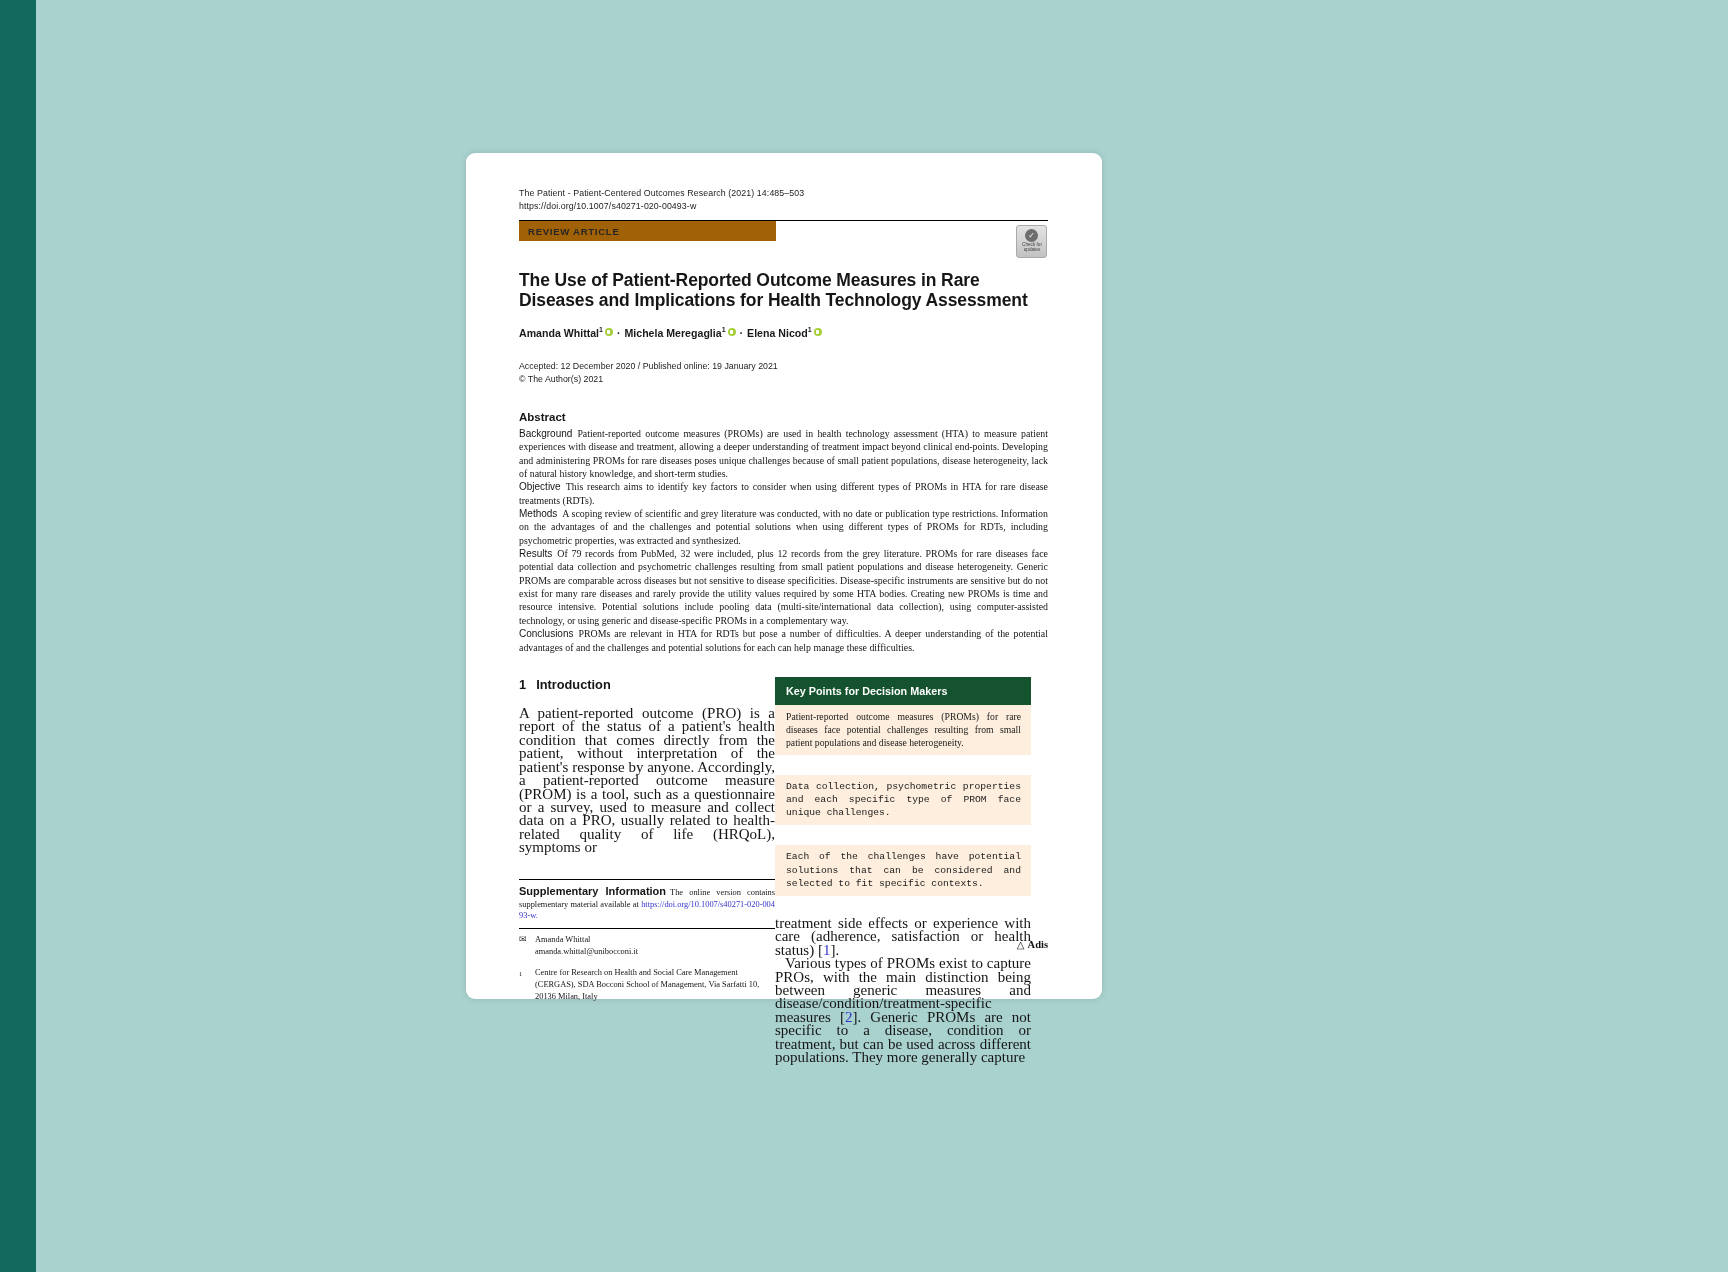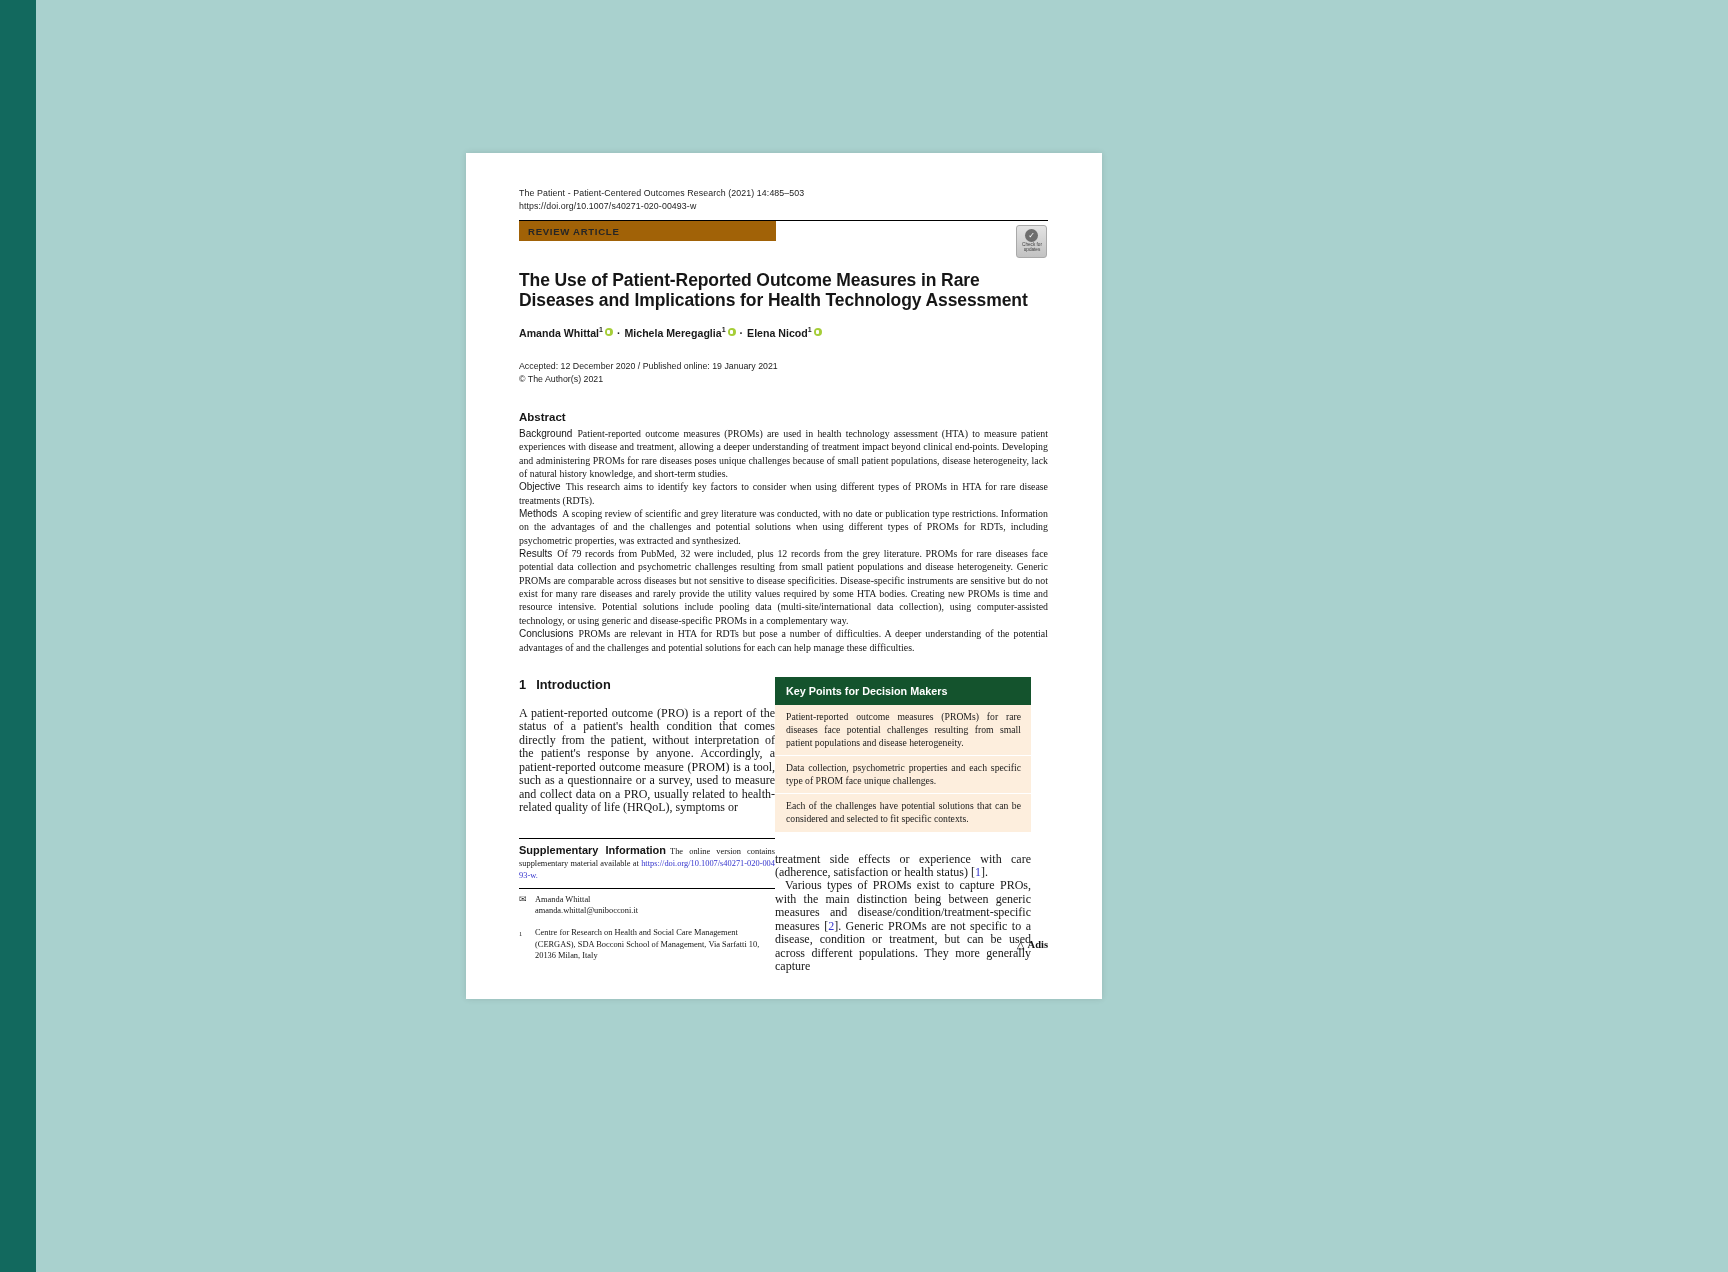--- a/index.html
+++ b/index.html
@@ -16,20 +16,21 @@
   .side-stripe {
     position: absolute; left: 0; top: 0;
     width: 36px; height: 1272px;
     background: #12695e;
   }
   .page {
     position: absolute; left: 466px; top: 153px;
     width: 636px; height: 846px;
     background: #ffffff;
     box-shadow: 0 0 6px rgba(0,0,0,0.12);
+    border-radius: 9px;
   }
   .content { padding: 34px 54px 0 53px; position: relative; }
 
   
   .journal-meta { font-size: 8.8px; line-height: 13px; color: #1b1b1b; letter-spacing: 0.1px; }
   .top-rule { margin-top: 7px; border-bottom: 1.6px solid #000; height: 0; }
 
   .review-row { position: relative; height: 21px; }
   .review-bar {
     width: 257px; height: 20px;
@@ -98,21 +99,21 @@
   }
 
   
   .columns { margin-top: 23px; display: flex; }
   .col { width: 256px; }
 
   .intro-heading { font-size: 12.8px; font-weight: bold; color: #161616; }
   .intro-heading .num { margin-right: 10px; }
   .body-serif {
     font-family: "Liberation Serif", serif;
-    font-size: 12px; line-height: 13.45px;
+    font-size: 15px; line-height: 13.45px;
     text-align: justify; color: #151515;
   }
   .intro-para { margin-top: 15px; }
 
   .fn-rule { border-top: 1px solid #000; height: 0; }
   .rule-a { margin-top: 24px; }
   .rule-b { margin-top: 6px; }
   .supp {
     margin-top: 6px;
     font-family: "Liberation Serif", serif;
@@ -134,21 +135,21 @@
     font-weight: bold; font-size: 10.8px;
     padding: 8px 11px 8px 11px;
   }
   .kp-point {
     background: #fdeedd;
     padding: 5px 10px 6px 11px;
     font-family: "Liberation Serif", serif;
     font-size: 9.7px; line-height: 13.1px;
     text-align: justify; color: #1a1a1a;
   }
-  .kp-point + .kp-point { margin-top: 1px; }
+  .kp-point + .kp-point { margin-top: 20px; font-family: Liberation Mono, monospace; }
 
   .rc-para1 { margin-top: 21px; }
   .rc-para2 { text-indent: 10px; }
   .cite-num { color: #3333cc; cursor: pointer; }
 
   
   .adis {
     position: absolute; right: 54px; top: 786px;
     display: flex; align-items: center; gap: 3px;
     color: #111;

